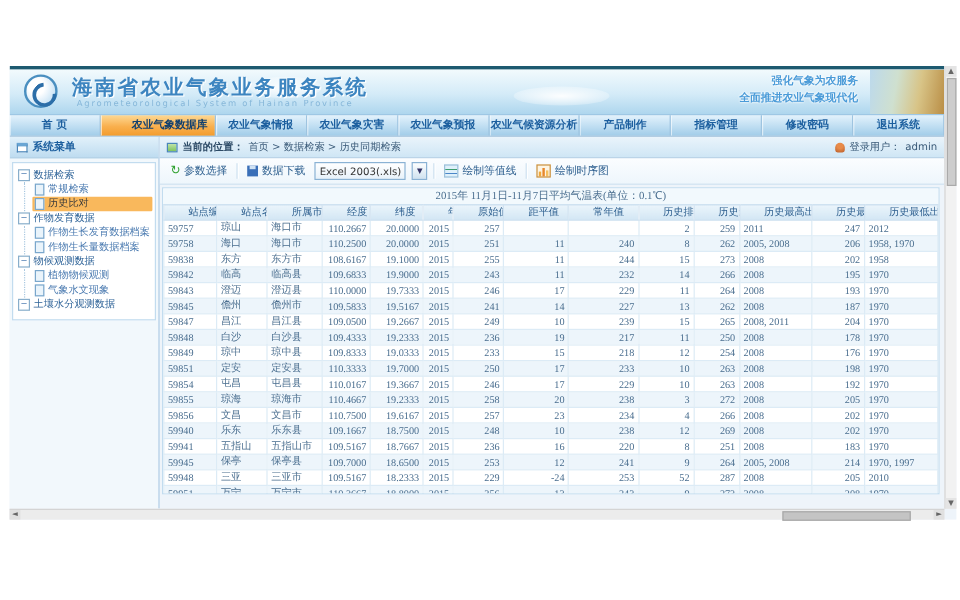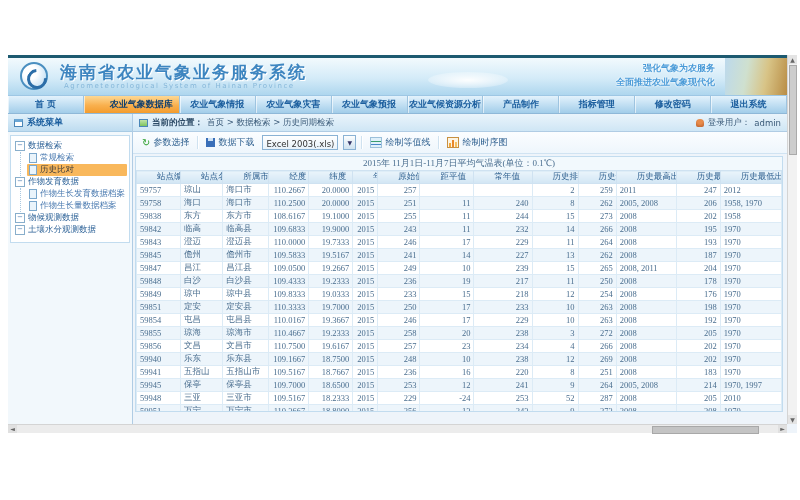--- a/index.html
+++ b/index.html
@@ -174,20 +174,30 @@
                 <span>作物生长发育数据档案</span>
               </div>
               <div class="tree-item">
                 <span class="doc-ic"></span>
                 <span>作物生长量数据档案</span>
               </div>
             </div>
             <div class="tree-group">
               <span class="minus-box">−</span>
               <span>物候观测数据</span>
+            </div>
+            <div class="tree-children">
+              <div class="tree-item">
+                <span class="doc-ic"></span>
+                <span>植物物候观测</span>
+              </div>
+              <div class="tree-item">
+                <span class="doc-ic"></span>
+                <span>气象水文现象</span>
+              </div>
             </div>
             <div class="tree-group">
               <span class="minus-box">−</span>
               <span>土壤水分观测数据</span>
             </div>
           </div>
       </div>
 
       <div class="content">
         <div class="crumbbar">

